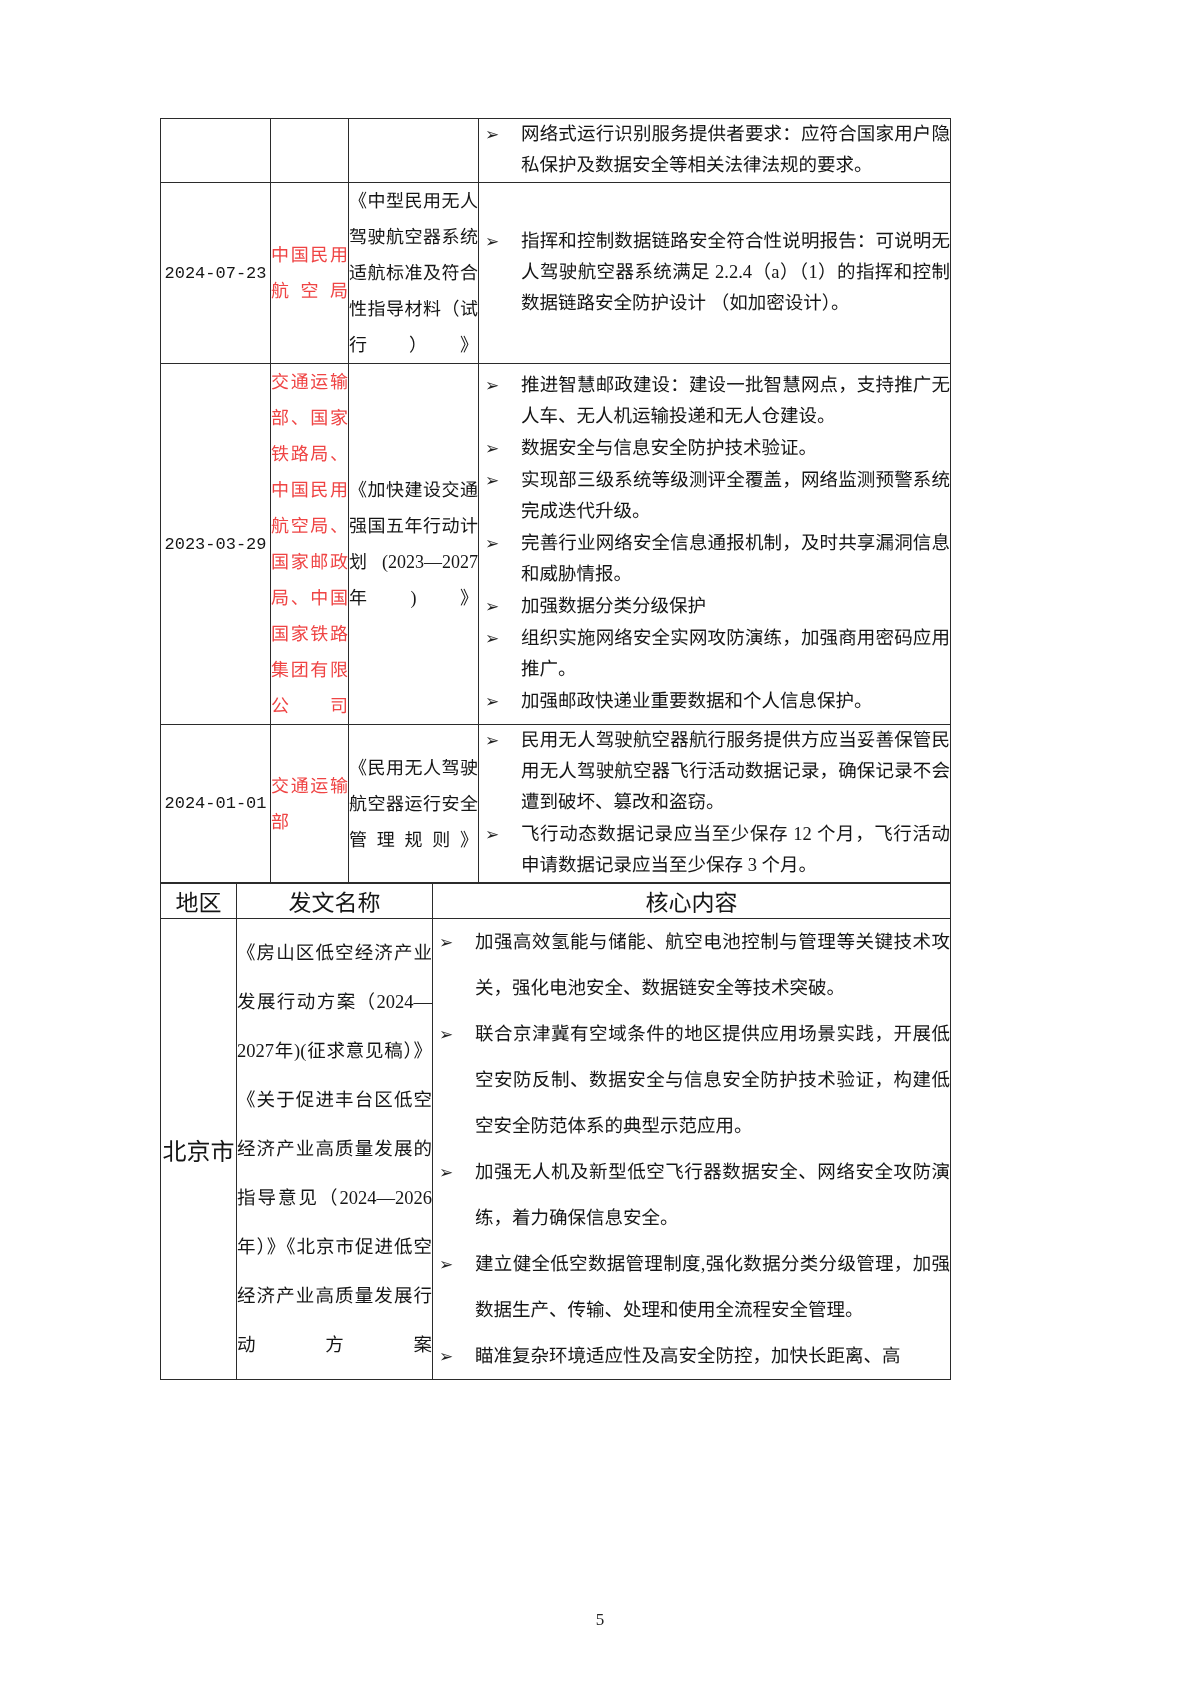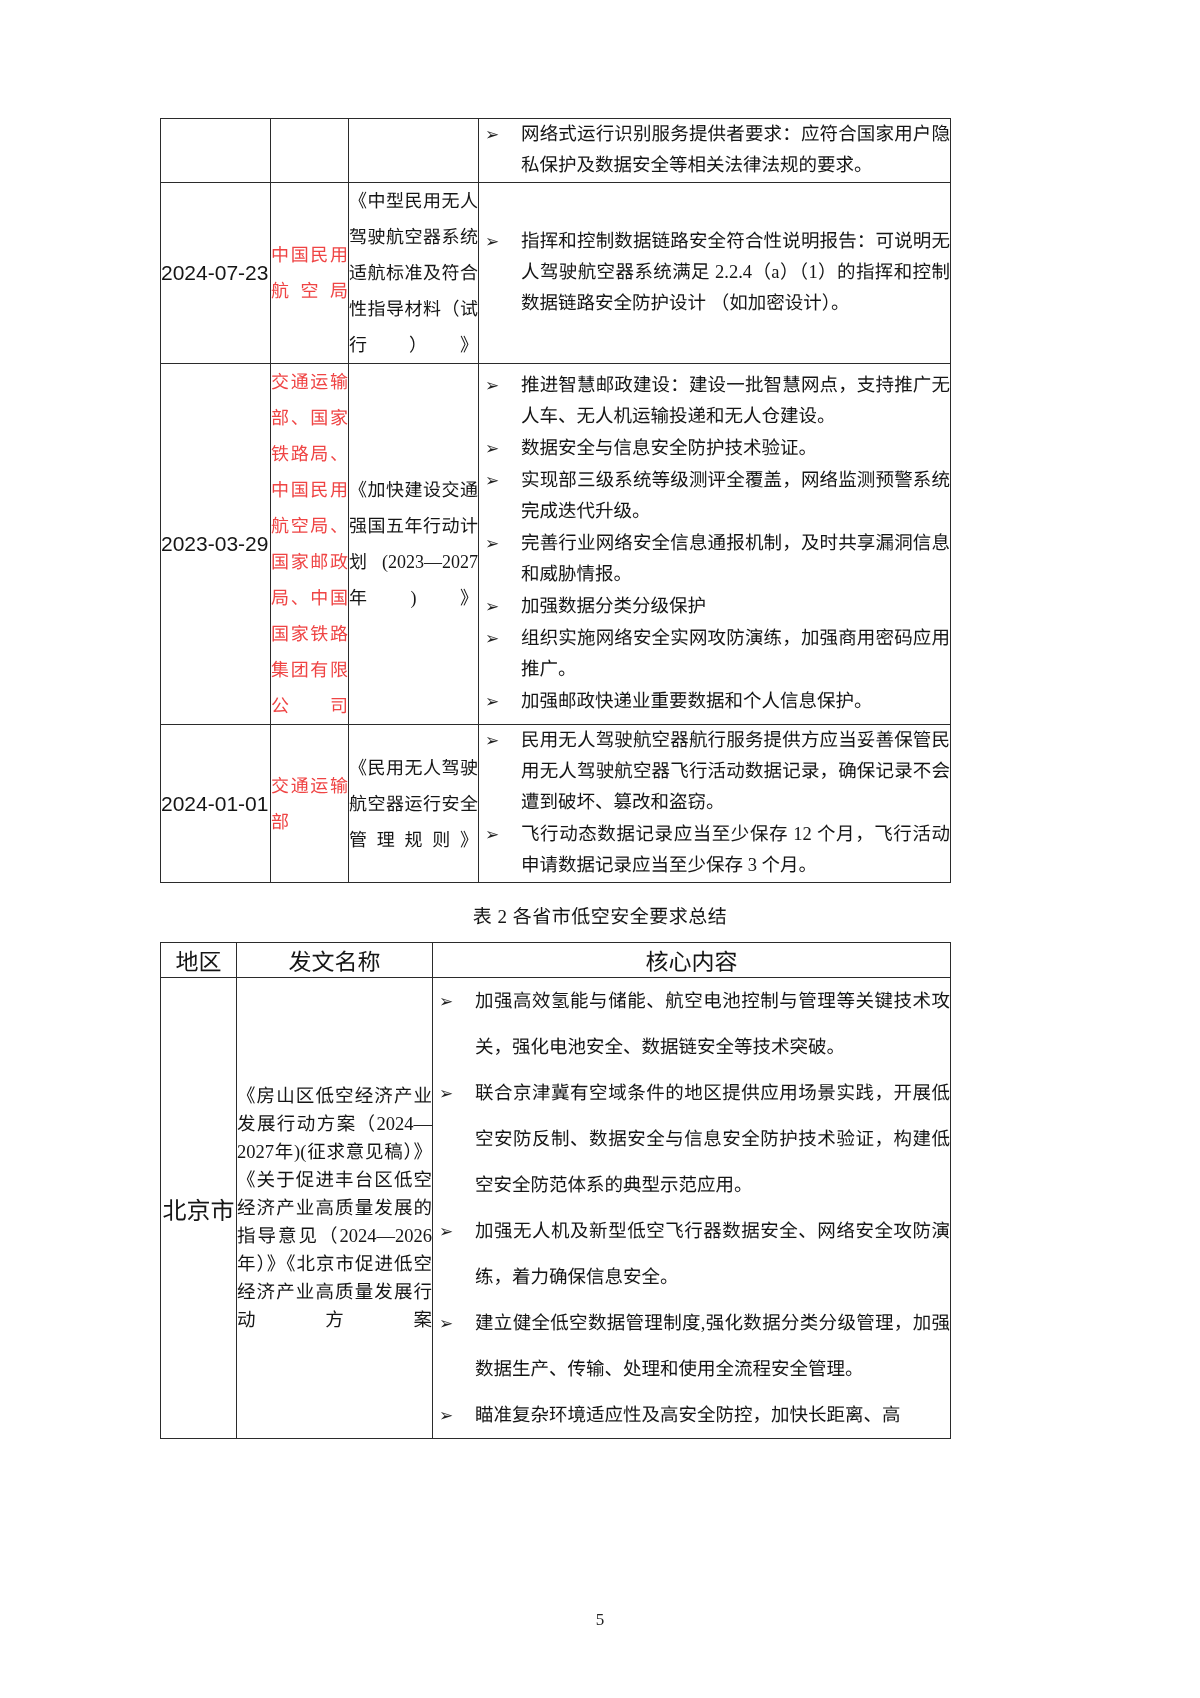--- a/index.html
+++ b/index.html
@@ -43,23 +43,23 @@
   .t1 col.c-issuer  { width: 78px;  }
   .t1 col.c-title   { width: 130px; }
   .t1 col.c-content { width: 472px; }
 
   
   .t2 col.c-region  { width: 76px;  }
   .t2 col.c-title2  { width: 196px; }
   .t2 col.c-content2{ width: 518px; }
 
   .cell-date {
-    text-align: left;
-    font-size: 21px;
-    font-family: Liberation Sans, sans-serif;
+    text-align: center;
+    font-size: 17px;
+    font-family: Liberation Mono, monospace;
     letter-spacing: 0px;
     color: #151515;
   }
   .cell-issuer {
     font-size: 18px;
     line-height: 36px;
     text-align: justify;
     text-align-last: justify;
     padding: 6px 9px;
     color: #ef4444;
@@ -76,21 +76,21 @@
     padding: 7px 10px 7px 8px;
     color: #151515;
   }
   .cell-region {
     text-align: center;
     font-size: 24px;
     color: #151515;
   }
   .cell-title-2 {
     font-size: 18.5px;
-    line-height: 28px;
+    line-height: 49px;
     text-align: justify;
     text-align-last: justify;
     padding: 8px 12px;
     color: #151515;
   }
   .cell-content-2 {
     padding: 8px 10px 8px 8px;
     color: #151515;
   }
 
@@ -241,21 +241,20 @@
             <li>
               <span class="marker">➢</span>
               <span>飞行动态数据记录应当至少保存 12 个月，飞行活动申请数据记录应当至少保存 3 个月。</span>
             </li>
           </ul>
         </td>
       </tr>
     </tbody>
   </table>
 
-  <div class="tbl-caption">表 2 各省市低空安全要求总结</div>
 
   <table class="doc-table t2">
     <colgroup>
       <col class="c-region">
         <col class="c-title2">
         <col class="c-content2">
     </colgroup>
     <thead>
       <tr>
         <th class="hdr">地区</th>

